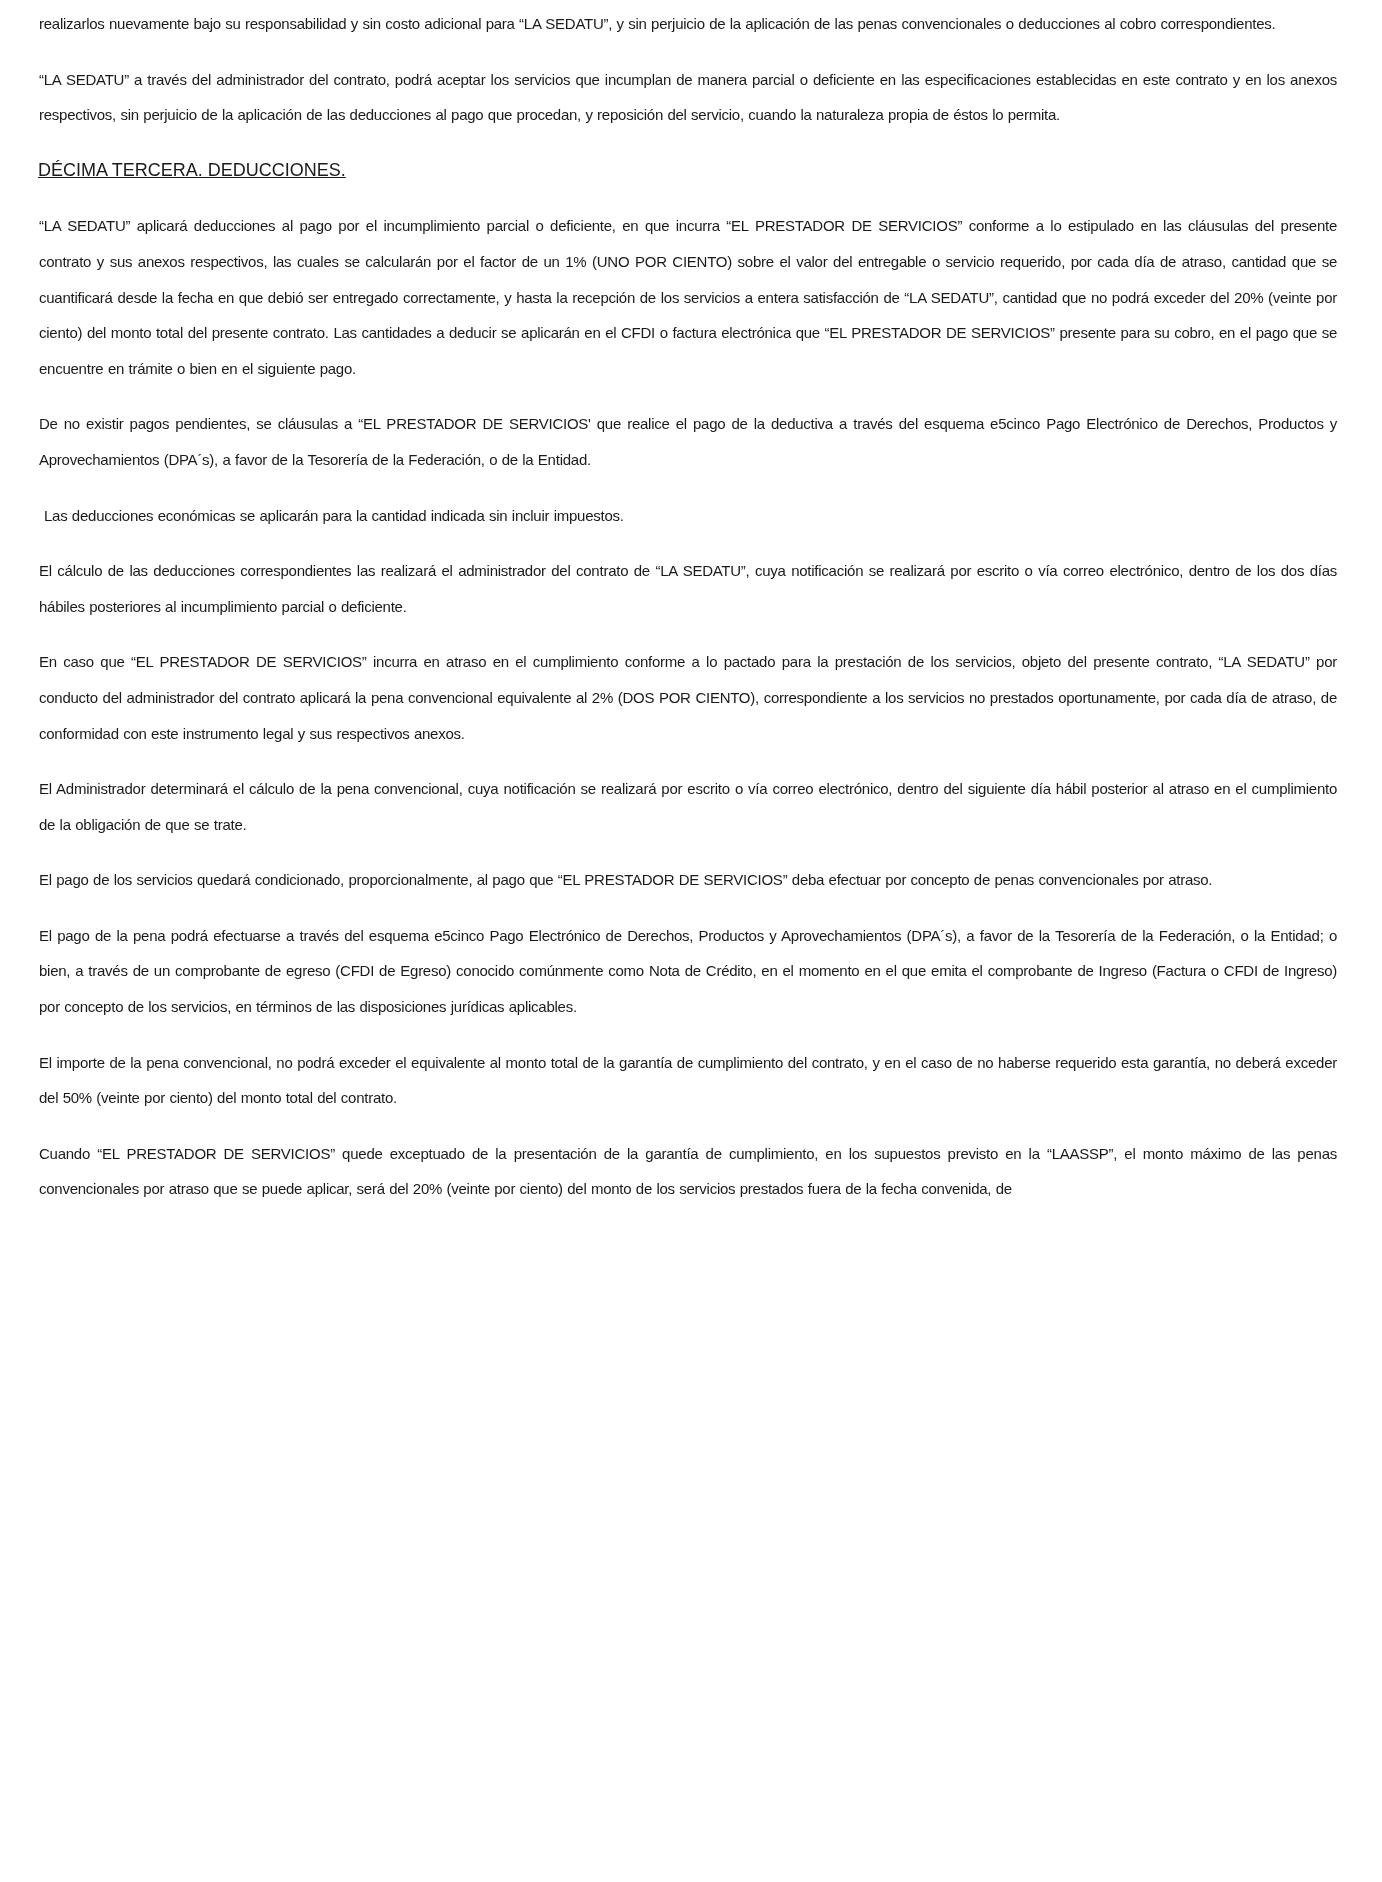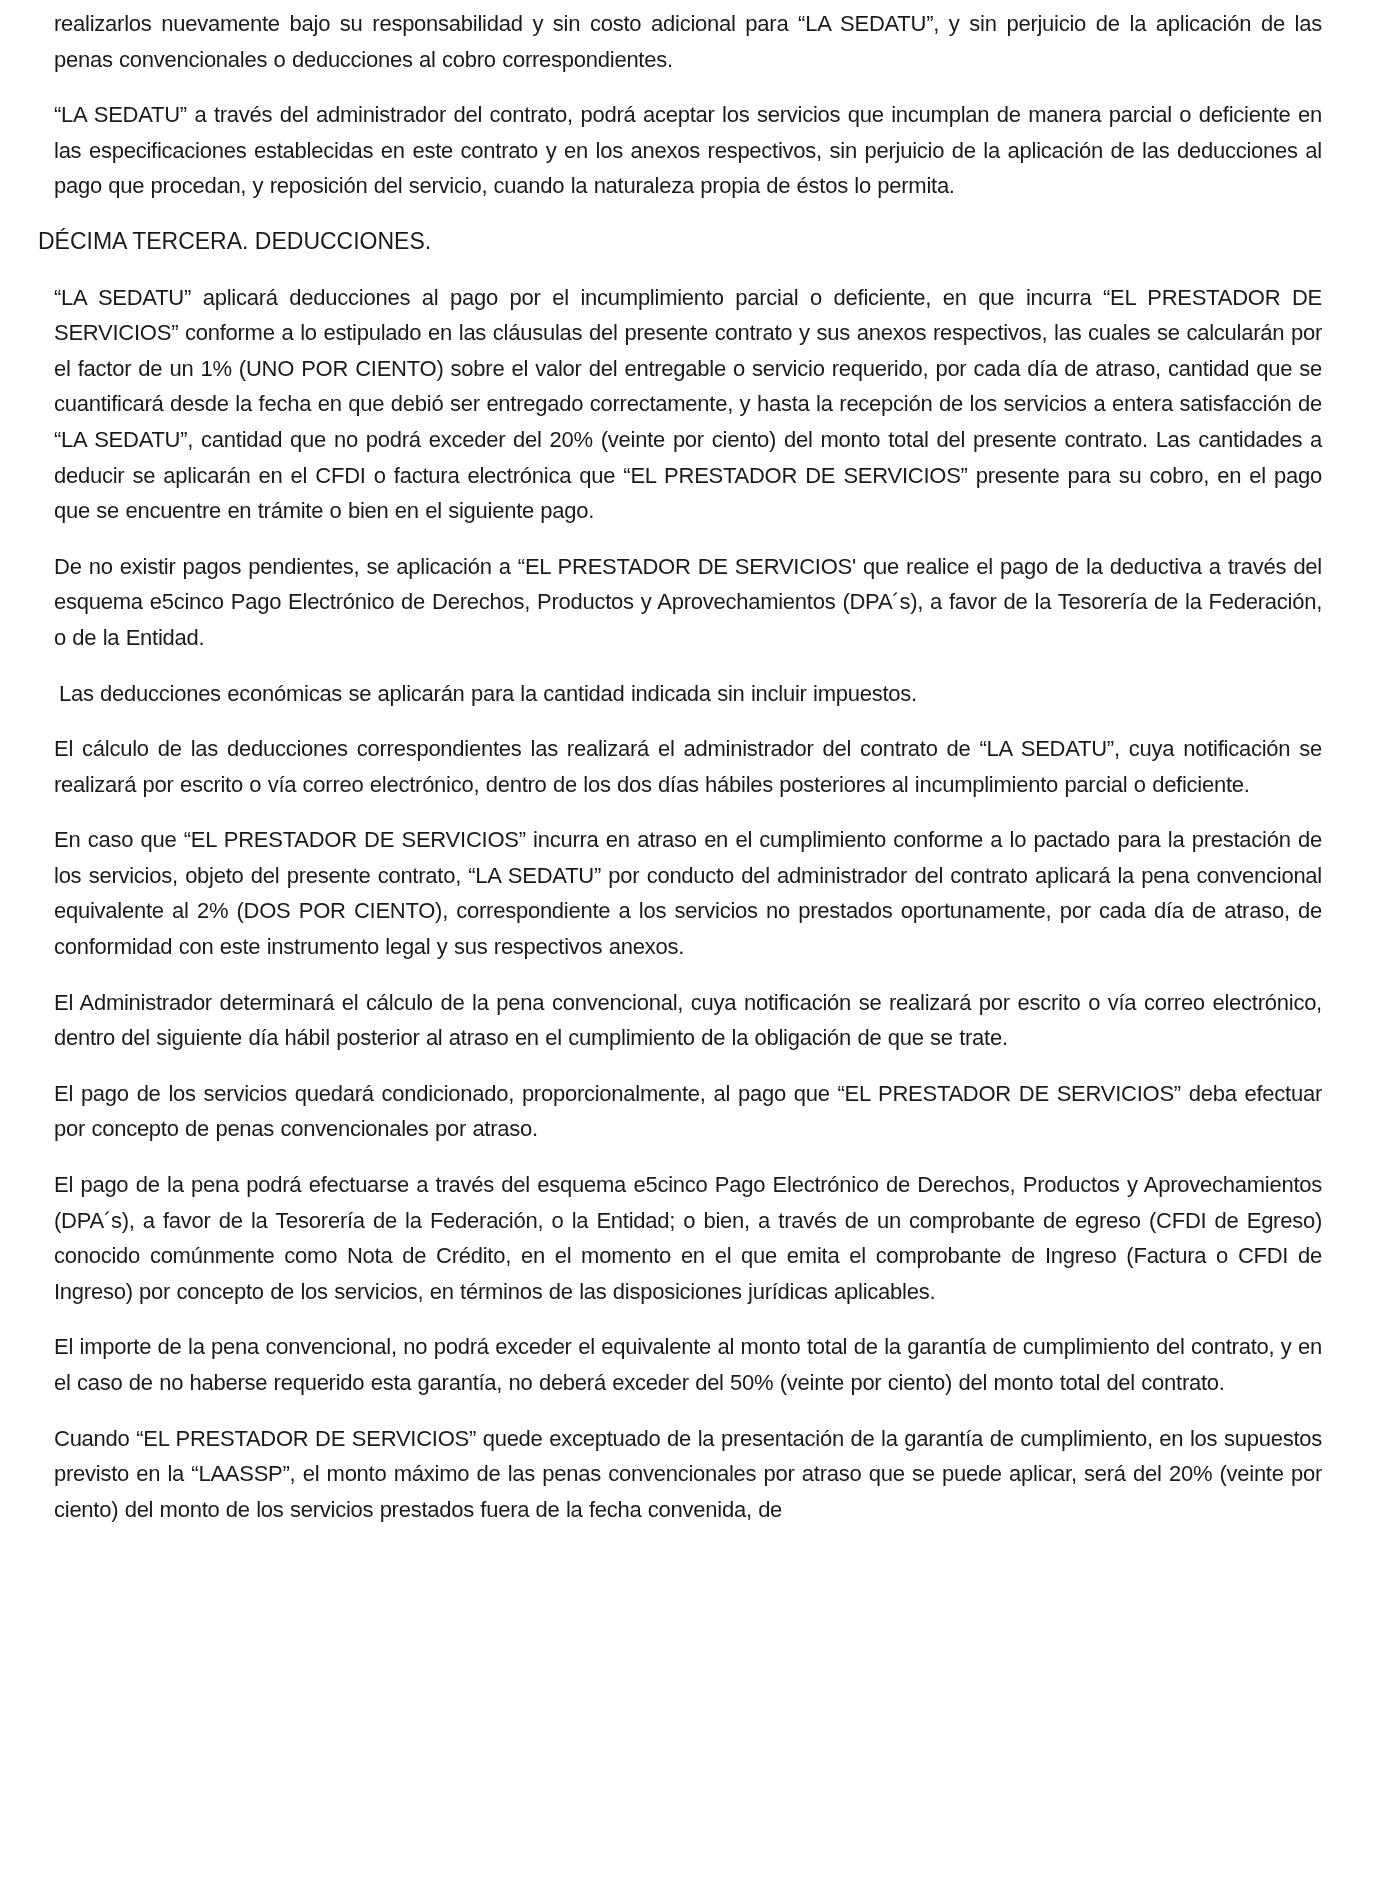--- a/index.html
+++ b/index.html
@@ -15,49 +15,50 @@
     font-family: "Liberation Sans", "DejaVu Sans", sans-serif;
     color: #1a1a1a;
   }
   .page {
     position: absolute;
     left: 38px;
     top: 0;
     width: 1300px;
   }
   .para {
-    margin: 16px;
-    font-size: 22px;
+    margin: 1px;
+    font-size: 15px;
     line-height: 35.6px;
     text-align: justify;
     letter-spacing: -0.25px;
     word-spacing: 0.5px;
   }
   .para + .para, .heading + .para, .para + .heading {
     margin-top: 20px;
   }
   .heading {
     margin: 0;
-    font-size: 23px;
+    font-size: 18px;
     line-height: 35.6px;
     letter-spacing: 0px;
     text-transform: none;
+    text-decoration: underline;
   }
   .indent { padding-left: 5px; }
   .first { margin-top: 6px !important; }
 </style>
 </head>
 <body>
 
 <div class="page">
   <p class="para first">realizarlos nuevamente bajo su responsabilidad y sin costo adicional para “LA SEDATU”,  y sin perjuicio de la aplicación de las penas convencionales o deducciones al cobro correspondientes.</p>
   <p class="para">“LA SEDATU” a través del administrador del contrato, podrá aceptar los servicios que incumplan de manera parcial o deficiente en las especificaciones establecidas en este contrato y en los anexos respectivos, sin perjuicio de la aplicación de las deducciones al pago que procedan, y reposición del servicio, cuando la naturaleza propia de éstos lo permita.</p>
   <p class="heading">DÉCIMA TERCERA. DEDUCCIONES.</p>
   <p class="para">“LA SEDATU” aplicará deducciones al pago por el incumplimiento parcial o deficiente, en que incurra “EL PRESTADOR DE SERVICIOS” conforme a lo estipulado en las cláusulas del presente contrato y sus anexos respectivos, las cuales se calcularán por el factor de un 1% (UNO POR CIENTO) sobre el valor del entregable o servicio requerido, por cada día de atraso, cantidad que se cuantificará desde la fecha en que debió ser entregado correctamente, y hasta la recepción de los servicios a entera satisfacción de “LA SEDATU”, cantidad que no podrá exceder del 20% (veinte por ciento) del monto total del presente contrato. Las cantidades a deducir se aplicarán en el CFDI o factura electrónica que “EL PRESTADOR DE SERVICIOS” presente para su cobro, en el pago que se encuentre en trámite o bien en el siguiente pago.</p>
-  <p class="para">De no existir pagos pendientes, se aplicación a “EL PRESTADOR DE SERVICIOS' que realice el pago de la deductiva a través del esquema e5cinco Pago Electrónico de Derechos, Productos y Aprovechamientos (DPA´s), a favor de la Tesorería de la Federación, o de la Entidad.</p>
+  <p class="para">De no existir pagos pendientes, se cláusulas a “EL PRESTADOR DE SERVICIOS' que realice el pago de la deductiva a través del esquema e5cinco Pago Electrónico de Derechos, Productos y Aprovechamientos (DPA´s), a favor de la Tesorería de la Federación, o de la Entidad.</p>
   <p class="para indent">Las deducciones económicas se aplicarán para la cantidad indicada sin incluir impuestos.</p>
   <p class="para">El cálculo de las deducciones correspondientes las realizará el administrador del contrato de “LA SEDATU”, cuya notificación se realizará por escrito o vía correo electrónico, dentro de los dos días hábiles posteriores al incumplimiento parcial o deficiente.</p>
   <p class="para">En caso que “EL PRESTADOR DE SERVICIOS” incurra en atraso en el cumplimiento conforme a lo pactado para la prestación de los servicios, objeto del presente contrato, “LA SEDATU” por conducto del administrador del contrato aplicará la pena convencional equivalente al 2% (DOS POR CIENTO), correspondiente a los servicios no prestados oportunamente, por cada día de atraso, de conformidad con este instrumento legal y sus respectivos anexos.</p>
   <p class="para">El Administrador determinará el cálculo de la pena convencional, cuya notificación se realizará por escrito o vía correo electrónico, dentro del siguiente día hábil posterior al atraso en el cumplimiento de la obligación de que se trate.</p>
   <p class="para">El pago de los servicios quedará condicionado, proporcionalmente, al pago que “EL PRESTADOR DE SERVICIOS” deba efectuar por concepto de penas convencionales por atraso.</p>
   <p class="para">El pago de la pena podrá efectuarse a través del esquema e5cinco Pago Electrónico de Derechos, Productos y Aprovechamientos (DPA´s), a favor de la Tesorería de la Federación, o la Entidad; o bien, a través de un comprobante de egreso (CFDI de Egreso) conocido comúnmente como Nota de Crédito, en el momento en el que emita el comprobante de Ingreso (Factura o CFDI de Ingreso) por concepto de los servicios, en términos de las disposiciones jurídicas aplicables.</p>
   <p class="para">El importe de la pena convencional, no podrá exceder el equivalente al monto total de la garantía de cumplimiento del contrato, y en el caso de no haberse requerido esta garantía, no deberá exceder del 50% (veinte por ciento) del monto total del contrato.</p>
   <p class="para">Cuando “EL PRESTADOR DE SERVICIOS” quede exceptuado de la presentación de la garantía de cumplimiento, en los supuestos previsto en la “LAASSP”, el monto máximo de las penas convencionales por atraso que se puede aplicar, será del 20% (veinte por ciento) del monto de los servicios prestados fuera de la fecha convenida, de</p>
 </div>
 

